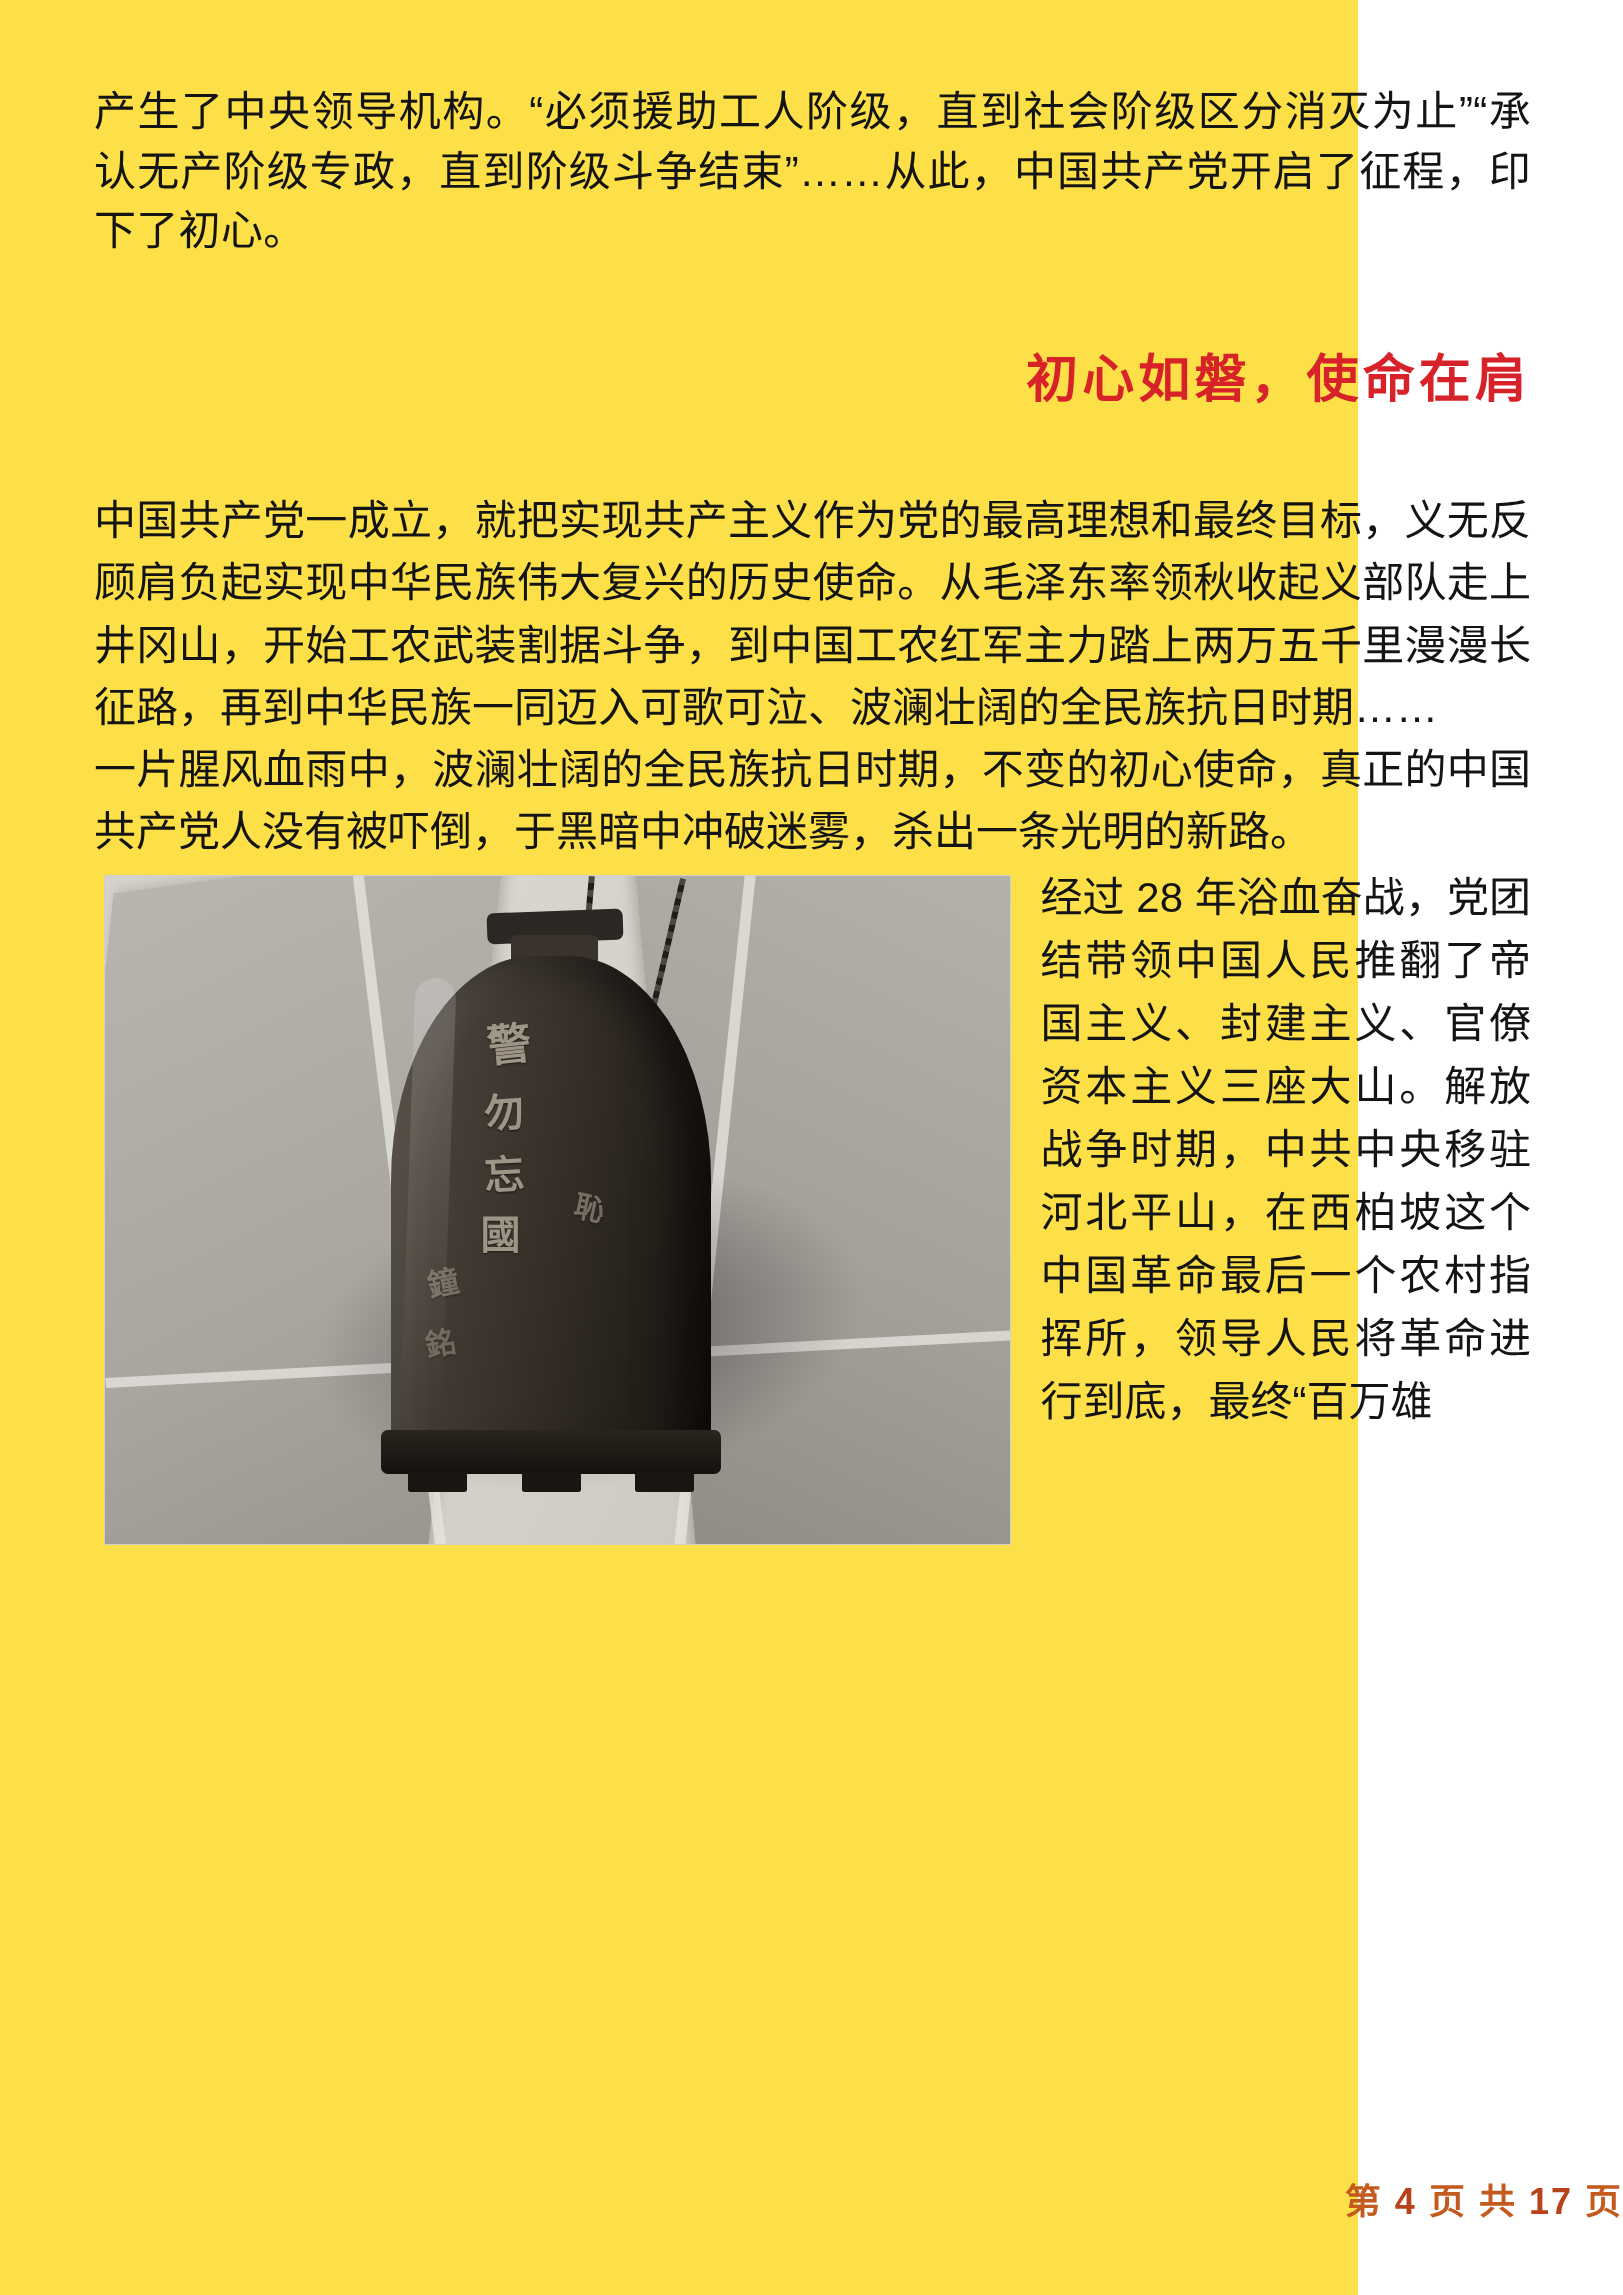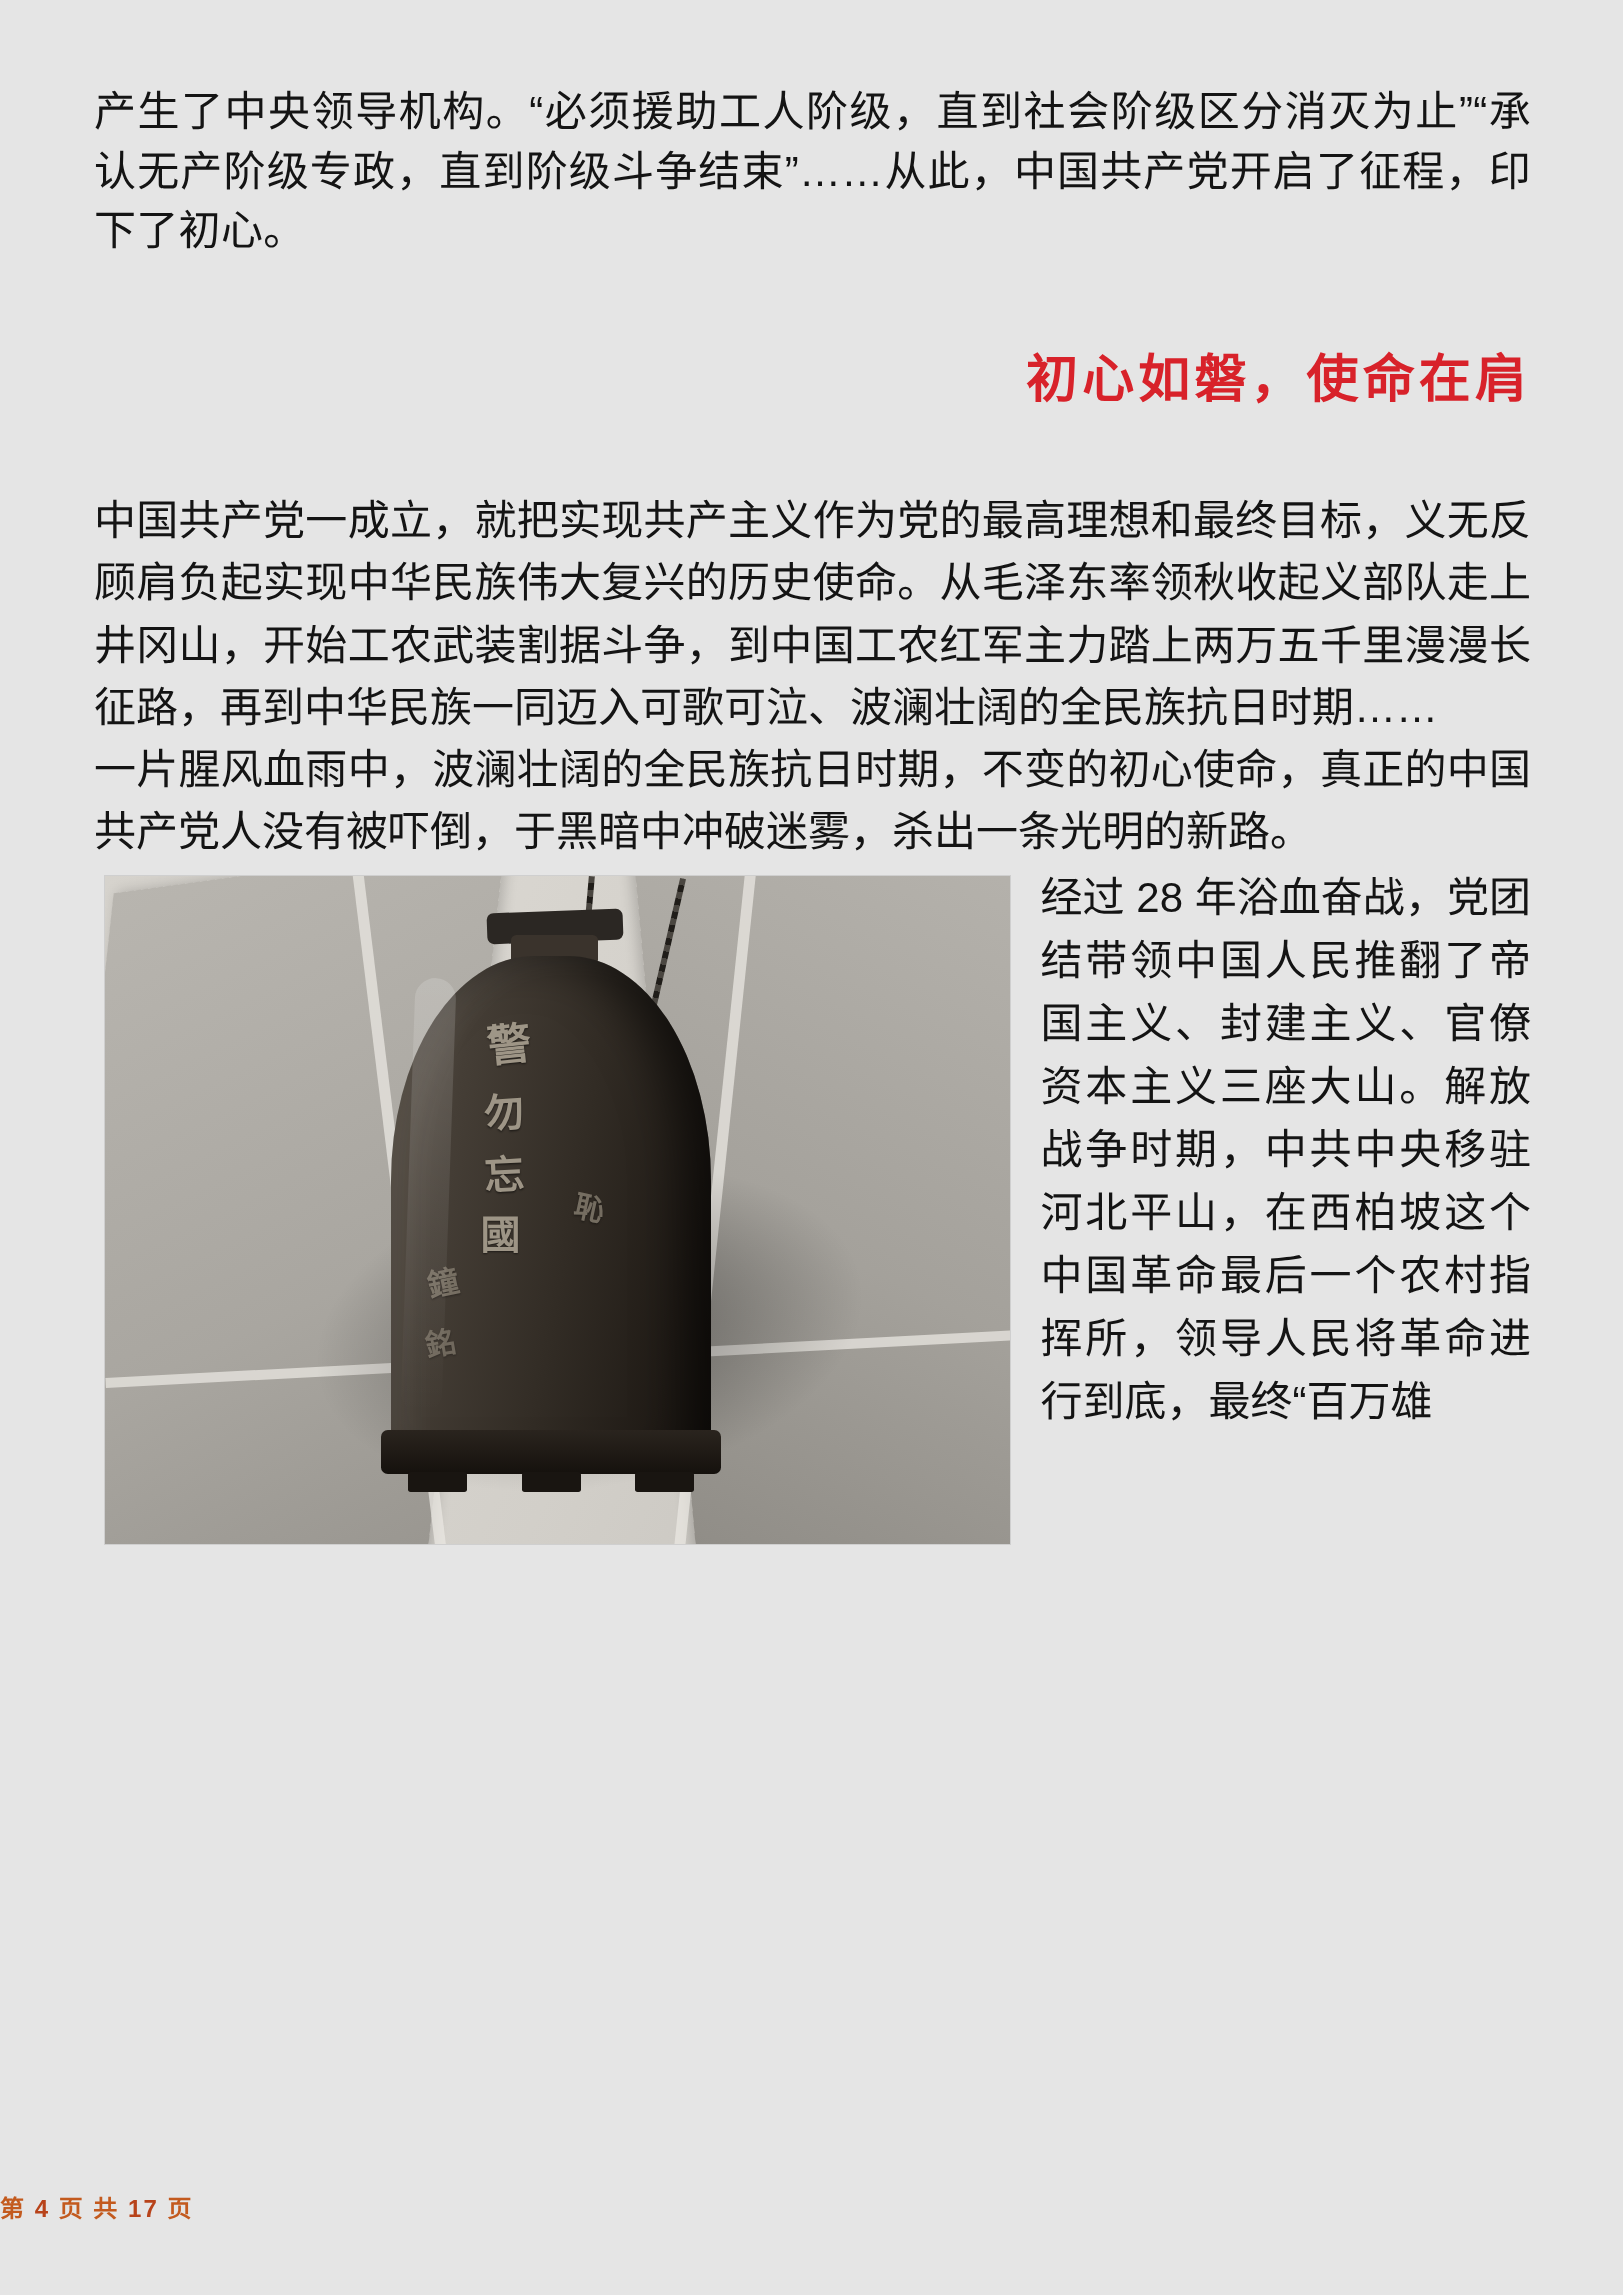--- a/index.html
+++ b/index.html
@@ -12,23 +12,23 @@
     width: 1623px;
     height: 2295px;
     font-family: "Liberation Sans", "DejaVu Sans", sans-serif;
     color: #111111;
     position: relative;
     overflow: hidden;
   }
   .page {
     position: absolute;
     left: 0; top: 0;
-    width: 1623px;
+    width: 1358px;
     height: 2295px;
-    background: #e5e5e5;
+    background: #fde047;
   }
   .content {
     position: absolute;
     left: 94px;
     top: 82px;
     width: 1437px;
   }
   .para {
     font-size: 42px;
     line-height: 1.42;
@@ -191,23 +191,23 @@
     line-height: 1.50;
     text-align: justify;
     text-justify: inter-ideograph;
     color: #141414;
   }
   .footer {
     position: absolute;
     left: 0;
     bottom: 71px;
     width: 1623px;
-    text-align: left;
+    text-align: right;
     color: #c35a1e;
-    font-size: 24px;
+    font-size: 36px;
     font-weight: bold;
     letter-spacing: 2px;
   }
   .footer .num { color: #b8431a; }
 </style>
 </head>
 <body>
 
 <div class="page">
 

